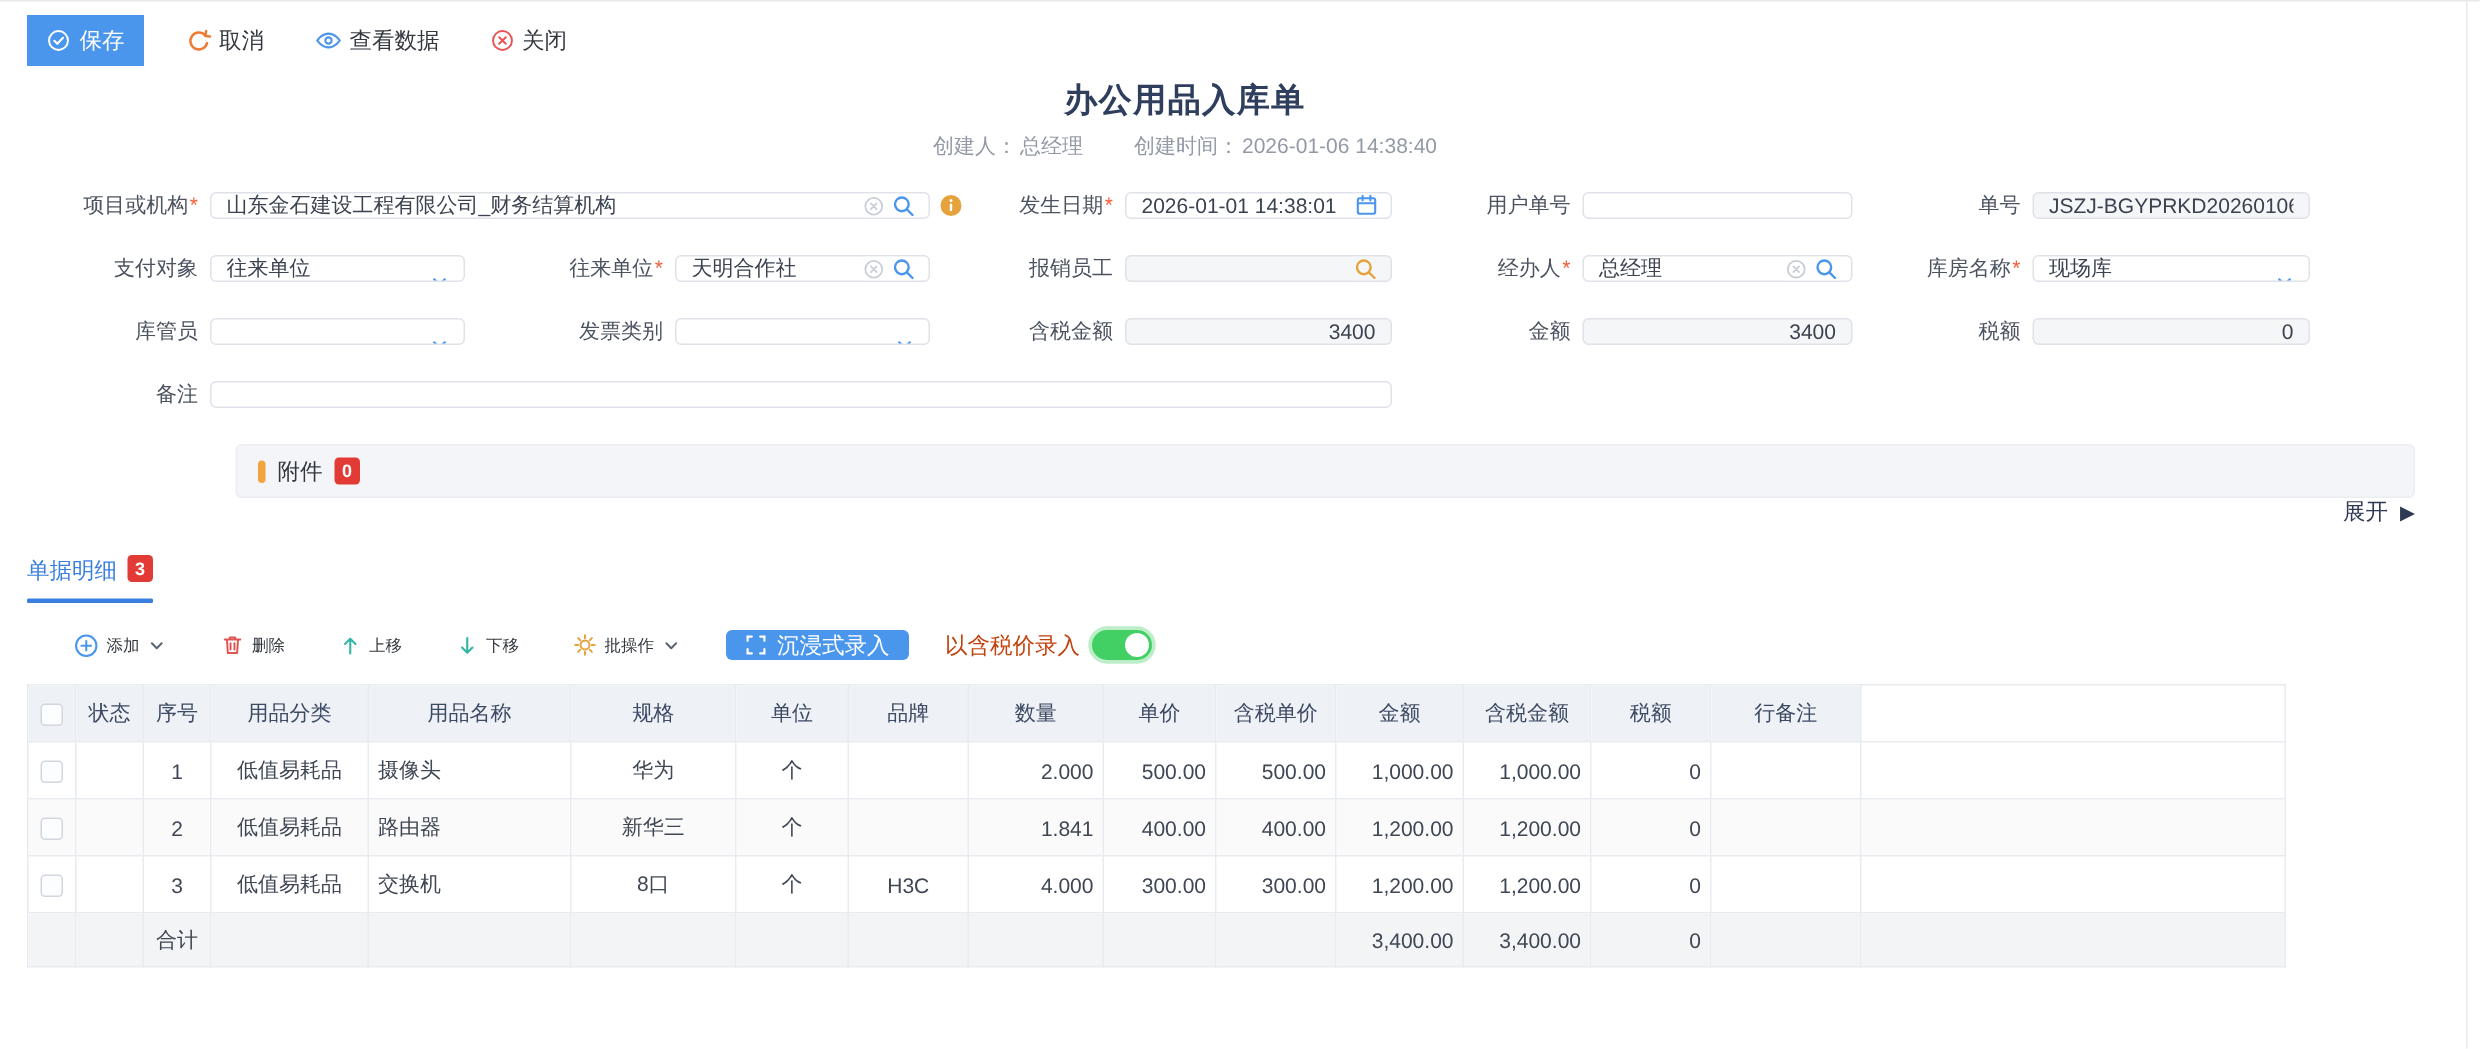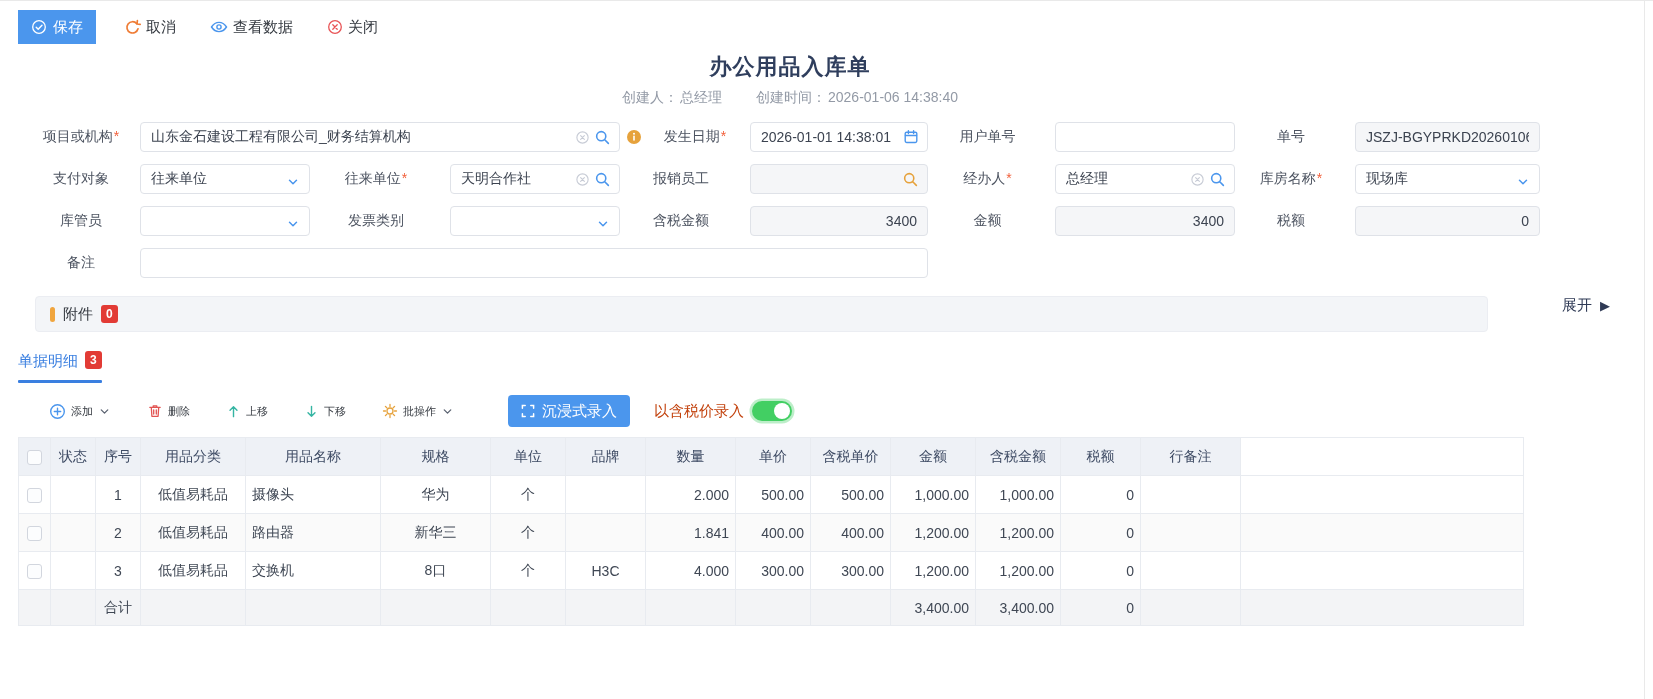--- a/index.html
+++ b/index.html
@@ -21,57 +21,57 @@
 
   
   .title-wrap { width:1580px; text-align:center; margin-top:4px; }
   .doc-title { font-size:22px; font-weight:bold; color:#2f3e5d; letter-spacing:1px; }
   .doc-sub { margin-top:7px; font-size:14px; color:#939aa6; display:flex; justify-content:center; gap:34px; }
   .doc-sub .pair { display:flex; gap:2px; }
 
   
   .form { margin-top:13px; padding-left:30px; }
   .frow { display:flex; align-items:center; margin-bottom:8px; height:34px; }
-  .flabel { flex:none; text-align:center; padding-right:8px; color:#4c5360; white-space:nowrap; }
+  .flabel { flex:none; text-align:right; padding-right:8px; color:#4c5360; white-space:nowrap; }
   .star { color:#f25f3a; margin-left:1px; }
   .l1{width:110px}.l2{width:140px}.l3{width:130px}.l3b{width:102px}.l4{width:127px}.l5{width:120px}
-  .field { flex:none; position:relative; height:30px; border:1px solid #dfe2e8; border-radius:4px;
+  .field { flex:none; position:relative; height:18px; border:1px solid #dfe2e8; border-radius:4px;
     background:#fff; display:flex; align-items:center; padding:0 10px; overflow:hidden; }
   .field.disabled { background:#f5f6f8; }
   .field input { border:none; outline:none; background:transparent; font:inherit; color:#3c4350; width:100%; padding:0; }
   .field .val { white-space:nowrap; overflow:hidden; }
   .field.num { justify-content:flex-end; }
   .w-wide{width:480px}.w-170{width:170px}.w-178{width:178px}.w-180{width:180px}.w-185{width:185px}.w-remark{width:788px}
   .ficons { position:absolute; right:8px; top:0; height:100%; display:flex; align-items:center; gap:4px; background:inherit; }
   .pad-icons { padding-right:52px; }
   .pad-icon1 { padding-right:30px; }
   .info-wrap { flex:none; width:28px; display:flex; justify-content:center; }
   .sel-chevron { position:absolute; right:9px; top:10px; }
 
   
-  .attach-row { margin:16px 0 0 35px; width:1575px; display:flex; align-items:flex-start; }
+  .attach-row { margin:16px 0 0 35px; width:1575px; display:flex; align-items:flex-end;flex-direction:column; }
   .attach-bar { width:1453px; height:36px; background:#f3f5f8; border:1px solid #ebedf2; border-radius:4px;
     display:flex; align-items:center; gap:8px; padding:0 14px; }
   .bookmark { width:5px; height:15px; border-radius:2.5px; background:#f0a53e; }
   .attach-title { font-size:15px; color:#33383f; }
   .badge { background:#e23b35; color:#fff; font-size:12px; font-weight:bold; line-height:1; padding:3px 5px; border-radius:3px; }
   .expand-ctl { margin-left:auto; display:flex; align-items:center; gap:8px; color:#2f3a55; font-size:15px; cursor:pointer; }
   .expand-tri { font-size:13px; color:#2f3a55; }
 
   
   .tab-row { margin:20px 0 0 18px; display:inline-block; }
   .tab { display:flex; align-items:center; gap:7px; color:#3a7fe0; font-size:15px; cursor:pointer; padding-bottom:9px; }
   .tab .badge { transform:translateY(-2px); }
   .tab-underline { height:3px; background:#3a7fe0; border-radius:1px; }
 
   
   .dtoolbar { display:flex; align-items:center; gap:24px; margin:12px 0 0 43px; height:32px; }
   .dt-item { display:flex; align-items:center; gap:5px; font-size:11px; color:#33383f; cursor:pointer; background:none; border:none; font-family:inherit; }
   .btn-immersive { display:flex; align-items:center; gap:7px; background:#4b96ed; color:#fff; border:none;
-    border-radius:4px; height:32px; padding:0 13px; font:inherit; font-size:15px; cursor:pointer;margin-left:24px; }
+    border-radius:4px; height:20px; padding:0 13px; font:inherit; font-size:15px; cursor:pointer; }
   .toggle-wrap { display:flex; align-items:center; gap:8px; font-size:15px; color:#c2410c; }
   .switch { width:40px; height:20px; border-radius:10px; background:#42cf63; position:relative; cursor:pointer;
     box-shadow:0 0 0 2.5px rgba(66,207,99,.35); }
   .switch .knob { position:absolute; top:2px; right:2px; width:16px; height:16px; border-radius:50%; background:#fff; }
 
   
   .grid { margin:10px 0 0 18px; border-collapse:collapse; table-layout:fixed; width:1506px; }
   .grid th, .grid td { border:1px solid #e8ebf0; font-weight:normal; font-size:14px; padding:0 6px;
     overflow:hidden; white-space:nowrap; }
   .grid thead th { background:#eef1f6; color:#3d4a63; text-align:center; }

